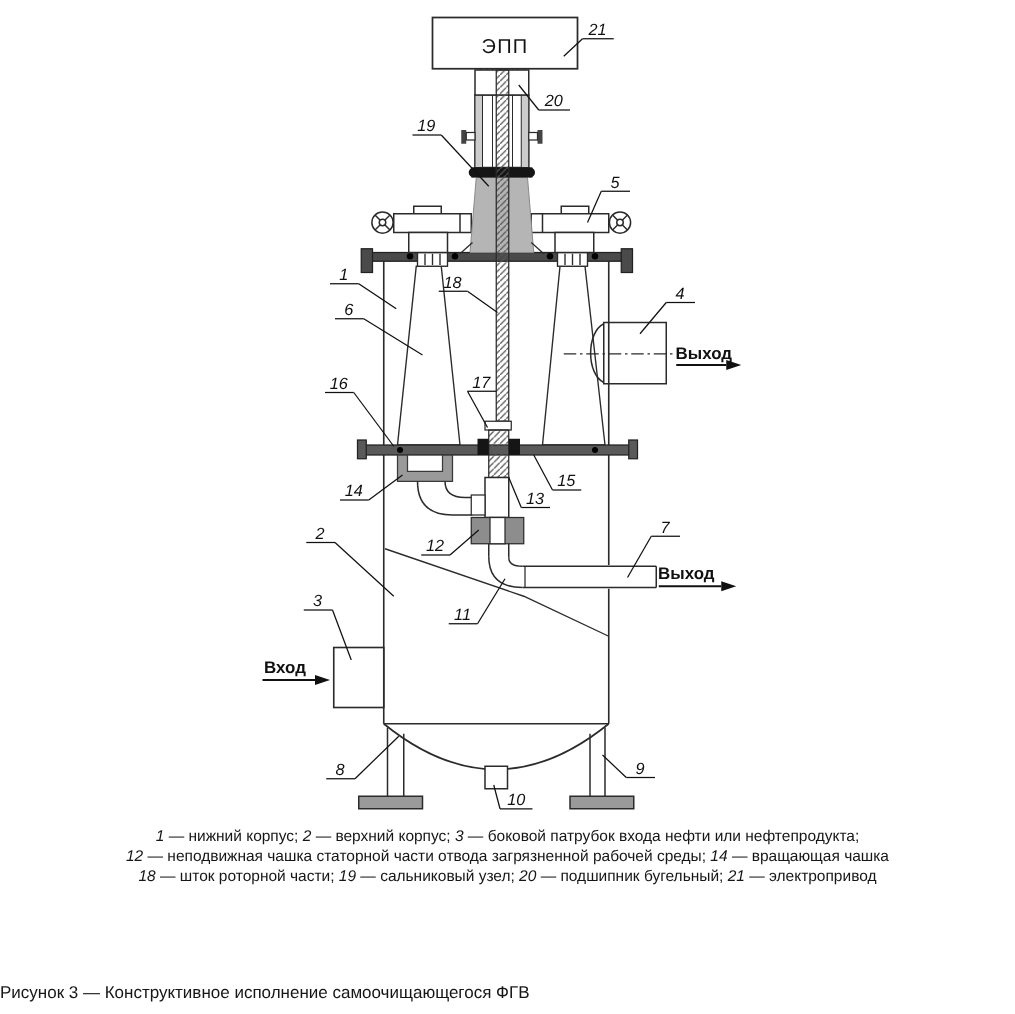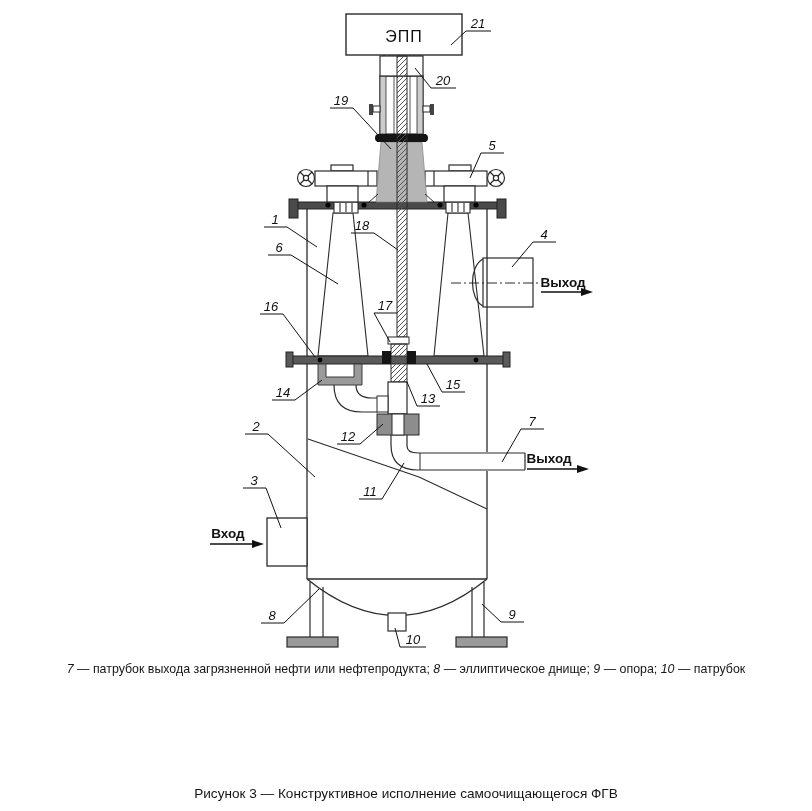--- a/index.html
+++ b/index.html
@@ -1,21 +1,21 @@
 <!DOCTYPE html>
 <html><head>
 <meta charset="utf-8">
 <style>
   html,body{margin:0;padding:0;background:#ffffff;}
   body{width:812px;height:811px;position:relative;font-family:"Liberation Sans",sans-serif;color:#1a1a1a;overflow:hidden;}
   .stage{position:absolute;left:0;top:0;width:812px;height:811px;background:#fff;padding-left:10px;}
   svg{position:absolute;left:0;top:0;}
   .legend{position:absolute;left:0;top:662px;width:812px;text-align:center;font-size:12.4px;line-height:15.9px;color:#161616;}
   .legend i{font-style:italic;}
-  .caption{position:absolute;left:0;top:786px;width:812px;text-align:center;font-size:13.6px;color:#161616;}
+  .caption{position:absolute;left:0;top:786px;width:812px;text-align:left;font-size:13.6px;color:#161616;}
   .callout{font-style:italic;font-size:13px;fill:#111;}
   .flowtext{font-size:13.5px;font-weight:bold;fill:#111;}
   .motortext{font-size:16px;fill:#111;letter-spacing:1px;}
 </style>
 </head>
 <body>
 
 <div class="stage">
 
 <svg width="812" height="660" viewBox="0 0 812 660">
@@ -282,18 +282,20 @@
         </g>
     <g>
           <line x1="466" y1="31" x2="491" y2="31"></line>
           <line x1="466" y1="31" x2="451" y2="45"></line>
           <text x="478" y="28" text-anchor="middle" class="callout" stroke="none">21</text>
         </g>
   </g>
 </svg>
 
 <div class="legend">
-  <div><i>7</i> — патрубок выхода загрязненной нефти или нефтепродукта; <i>8</i> — эллиптическое днище; <i>9</i> — опора; <i>10</i> — патрубок</div>
+  <div><i>1</i> — нижний корпус; <i>2</i> — верхний корпус; <i>3</i> — боковой патрубок входа нефти или нефтепродукта;</div>
+  <div><i>12</i> — неподвижная чашка статорной части отвода загрязненной рабочей среды; <i>14</i> — вращающая чашка</div>
+  <div><i>18</i> — шток роторной части; <i>19</i> — сальниковый узел; <i>20</i> — подшипник бугельный; <i>21</i> — электропривод</div>
 </div>
 
 <div class="caption">Рисунок 3 — Конструктивное исполнение самоочищающегося ФГВ</div>
 
 </div>
 
 </body></html>

